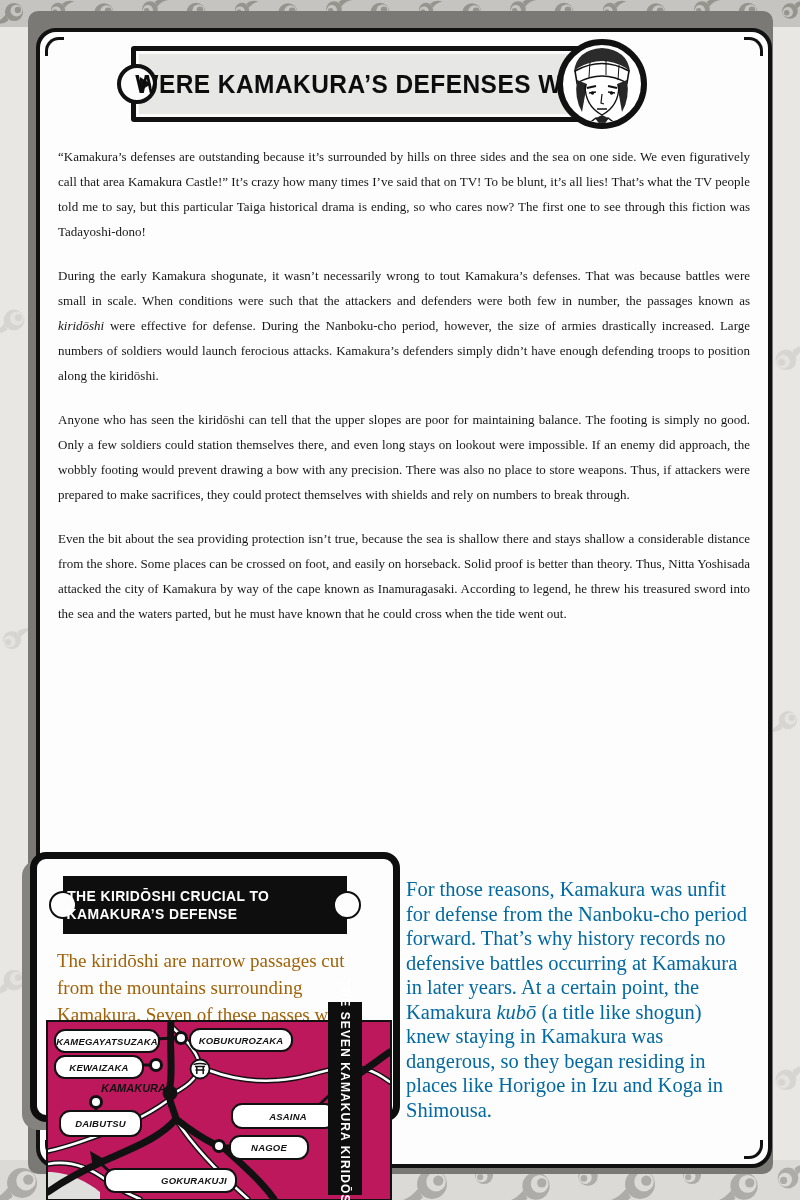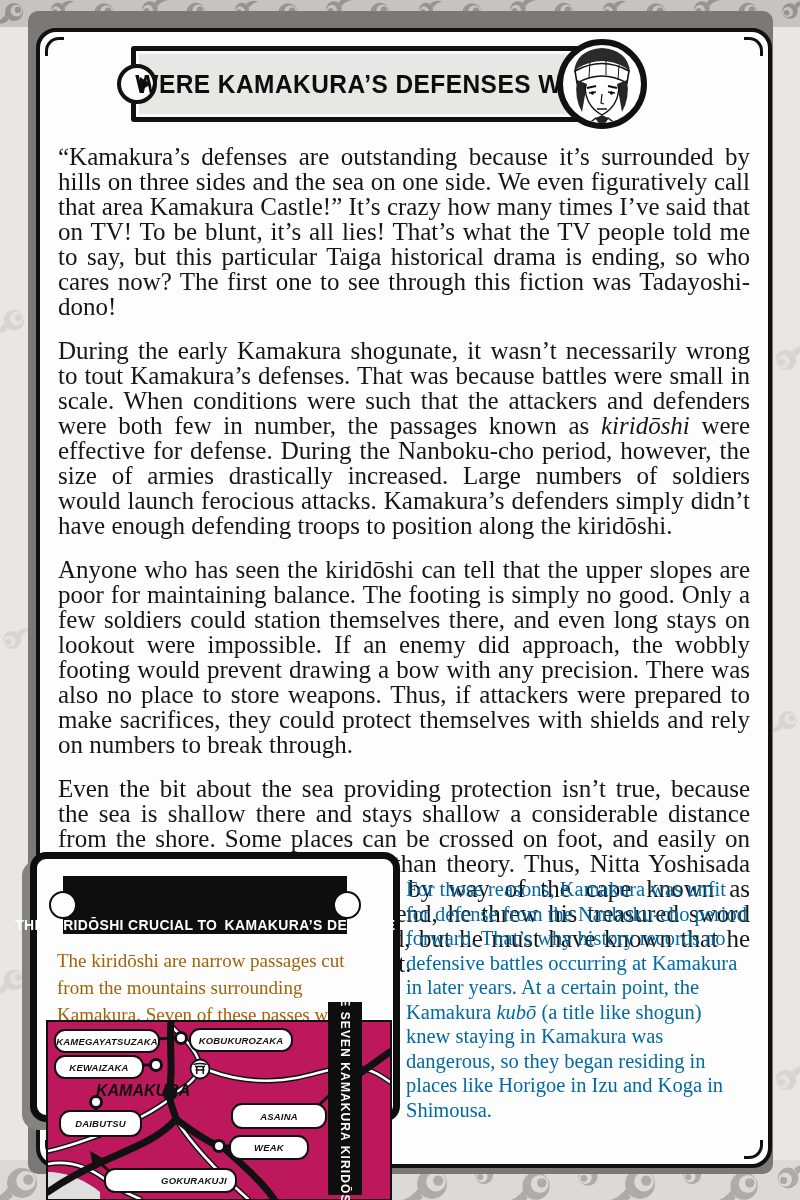--- a/index.html
+++ b/index.html
@@ -31,50 +31,50 @@
   .banner-arrow{position:absolute;left:4px;top:50%;transform:translateY(-50%);
     width:0;height:0;border-left:11px solid #111;border-top:7px solid transparent;border-bottom:7px solid transparent;}
   .banner-title{font-family:"Liberation Sans",sans-serif;font-weight:800;font-size:26px;
     letter-spacing:.5px;color:#0d0d0d;transform:scaleX(.94);white-space:nowrap;padding-left:14px;}
 
   
   .portrait{position:absolute;left:516px;top:6px;width:92px;height:92px;}
 
   
   .article{position:absolute;left:18px;top:112px;width:692px;color:#161616;
-    font-size:25px;line-height:25px;text-align:justify;}
+    font-size:13px;line-height:25px;text-align:justify;}
   .article p{margin:0 0 19px 0;}
   .it{font-style:italic;}
 
   
   .right-col{position:absolute;left:366px;top:845px;width:342px;color:#0369a1;
     font-size:20.5px;line-height:24.5px;}
 
   
   .info-box{position:absolute;left:30px;top:852px;width:356px;height:256px;background:#fdfdfd;
     border:7px solid #0e0e0e;border-radius:16px;box-shadow:-8px 8px 0 #85837f;z-index:3;}
   .box-banner{position:absolute;left:26px;top:17px;width:284px;height:58px;background:#0e0e0e;
-    display:flex;align-items:flex-end;justify-content:center;}
+    display:flex;flex-direction:column;align-items:flex-start;justify-content:center;}
   .box-banner .bn{position:absolute;top:50%;width:24px;height:24px;background:#fdfdfd;
     border:2.5px solid #0e0e0e;border-radius:50%;transform:translateY(-50%);}
   .bn-l{left:-14px;} .bn-r{right:-14px;}
   .box-banner-line{font-family:"Liberation Sans",sans-serif;font-weight:800;font-size:14.5px;
     line-height:18px;letter-spacing:.4px;color:#fff;transform:scaleX(.96);white-space:nowrap;z-index:1;}
   .box-body{position:absolute;left:20px;top:88px;width:316px;font-size:19px;line-height:27px;color:#a16207;}
 
   
   .map{position:absolute;left:46px;top:1008px;width:342px;height:177px;background:#be185d;
     border:2.5px solid #111;z-index:4;overflow:hidden;margin-top:12px;}
   .map svg{position:absolute;left:0;top:0;}
   .pill{position:absolute;background:#fff;border:2px solid #111;border-radius:11px;
     display:flex;align-items:center;justify-content:center;
     font-family:"Liberation Sans",sans-serif;font-style:italic;font-weight:700;font-size:9.5px;
     letter-spacing:.2px;color:#111;white-space:nowrap;z-index:2;}
-  .city-label{position:absolute;left:48px;top:60px;width:70px;text-align:center;
-    font-family:"Liberation Sans",sans-serif;font-style:italic;font-weight:700;font-size:16px;color:#111;z-index:2;}
+  .city-label{position:absolute;left:48px;top:60px;width:70px;text-align:right;
+    font-family:"Liberation Sans",sans-serif;font-style:italic;font-weight:700;font-size:11px;color:#111;z-index:2;}
 
   
   .strip{position:absolute;left:328px;top:1002px;width:34px;height:193px;background:#0e0e0e;z-index:5;
     display:flex;align-items:center;justify-content:center;}
   .strip-text{writing-mode:vertical-rl;font-family:"Liberation Sans",sans-serif;font-weight:800;
     font-size:12px;letter-spacing:1.1px;color:#fff;white-space:nowrap;}
 </style>
 </head>
 <body>
 
@@ -253,22 +253,22 @@
 
       <g transform="translate(152,47)">
         <circle r="9.5" fill="#fff" stroke="#111" stroke-width="1.8"></circle>
         <path d="M-6.5,-4.5 Q0,-6.5 6.5,-4.5 M-5,-2.5 L5,-2.5 M-3.2,-2.5 L-3.2,5 M3.2,-2.5 L3.2,5 M-4.5,1 L4.5,1" fill="none" stroke="#111" stroke-width="1.5"></path>
       </g>
     </svg>
     <div class="pill" style="left:6px;top:7px;width:102px;height:20px;">KAMEGAYATSUZAKA</div>
     <div class="pill" style="left:141px;top:6px;width:100px;height:20px;">KOBUKUROZAKA</div>
     <div class="pill" style="left:6px;top:33px;width:86px;height:20px;">KEWAIZAKA</div>
     <div class="pill" style="left:11px;top:88px;width:79px;height:23px;">DAIBUTSU</div>
-    <div class="pill" style="left:183px;top:81px;width:92px;height:22px;">ASAINA</div>
-    <div class="pill" style="left:181px;top:113px;width:76px;height:21px;">WEAK</div>
+    <div class="pill" style="left:183px;top:81px;width:92px;height:22px;padding-left:9px;">ASAINA</div>
+    <div class="pill" style="left:181px;top:113px;width:76px;height:21px;">NAGOE</div>
     <div class="pill" style="left:56px;top:146px;width:82px;height:21px;padding-left:47px;">GOKURAKUJI</div>
     <div class="city-label">KAMAKURA</div>
   </div>
 
   <div class="strip">
     <div class="strip-text">THE SEVEN KAMAKURA KIRIDŌSHI</div>
   </div>
 
 </div>
 

